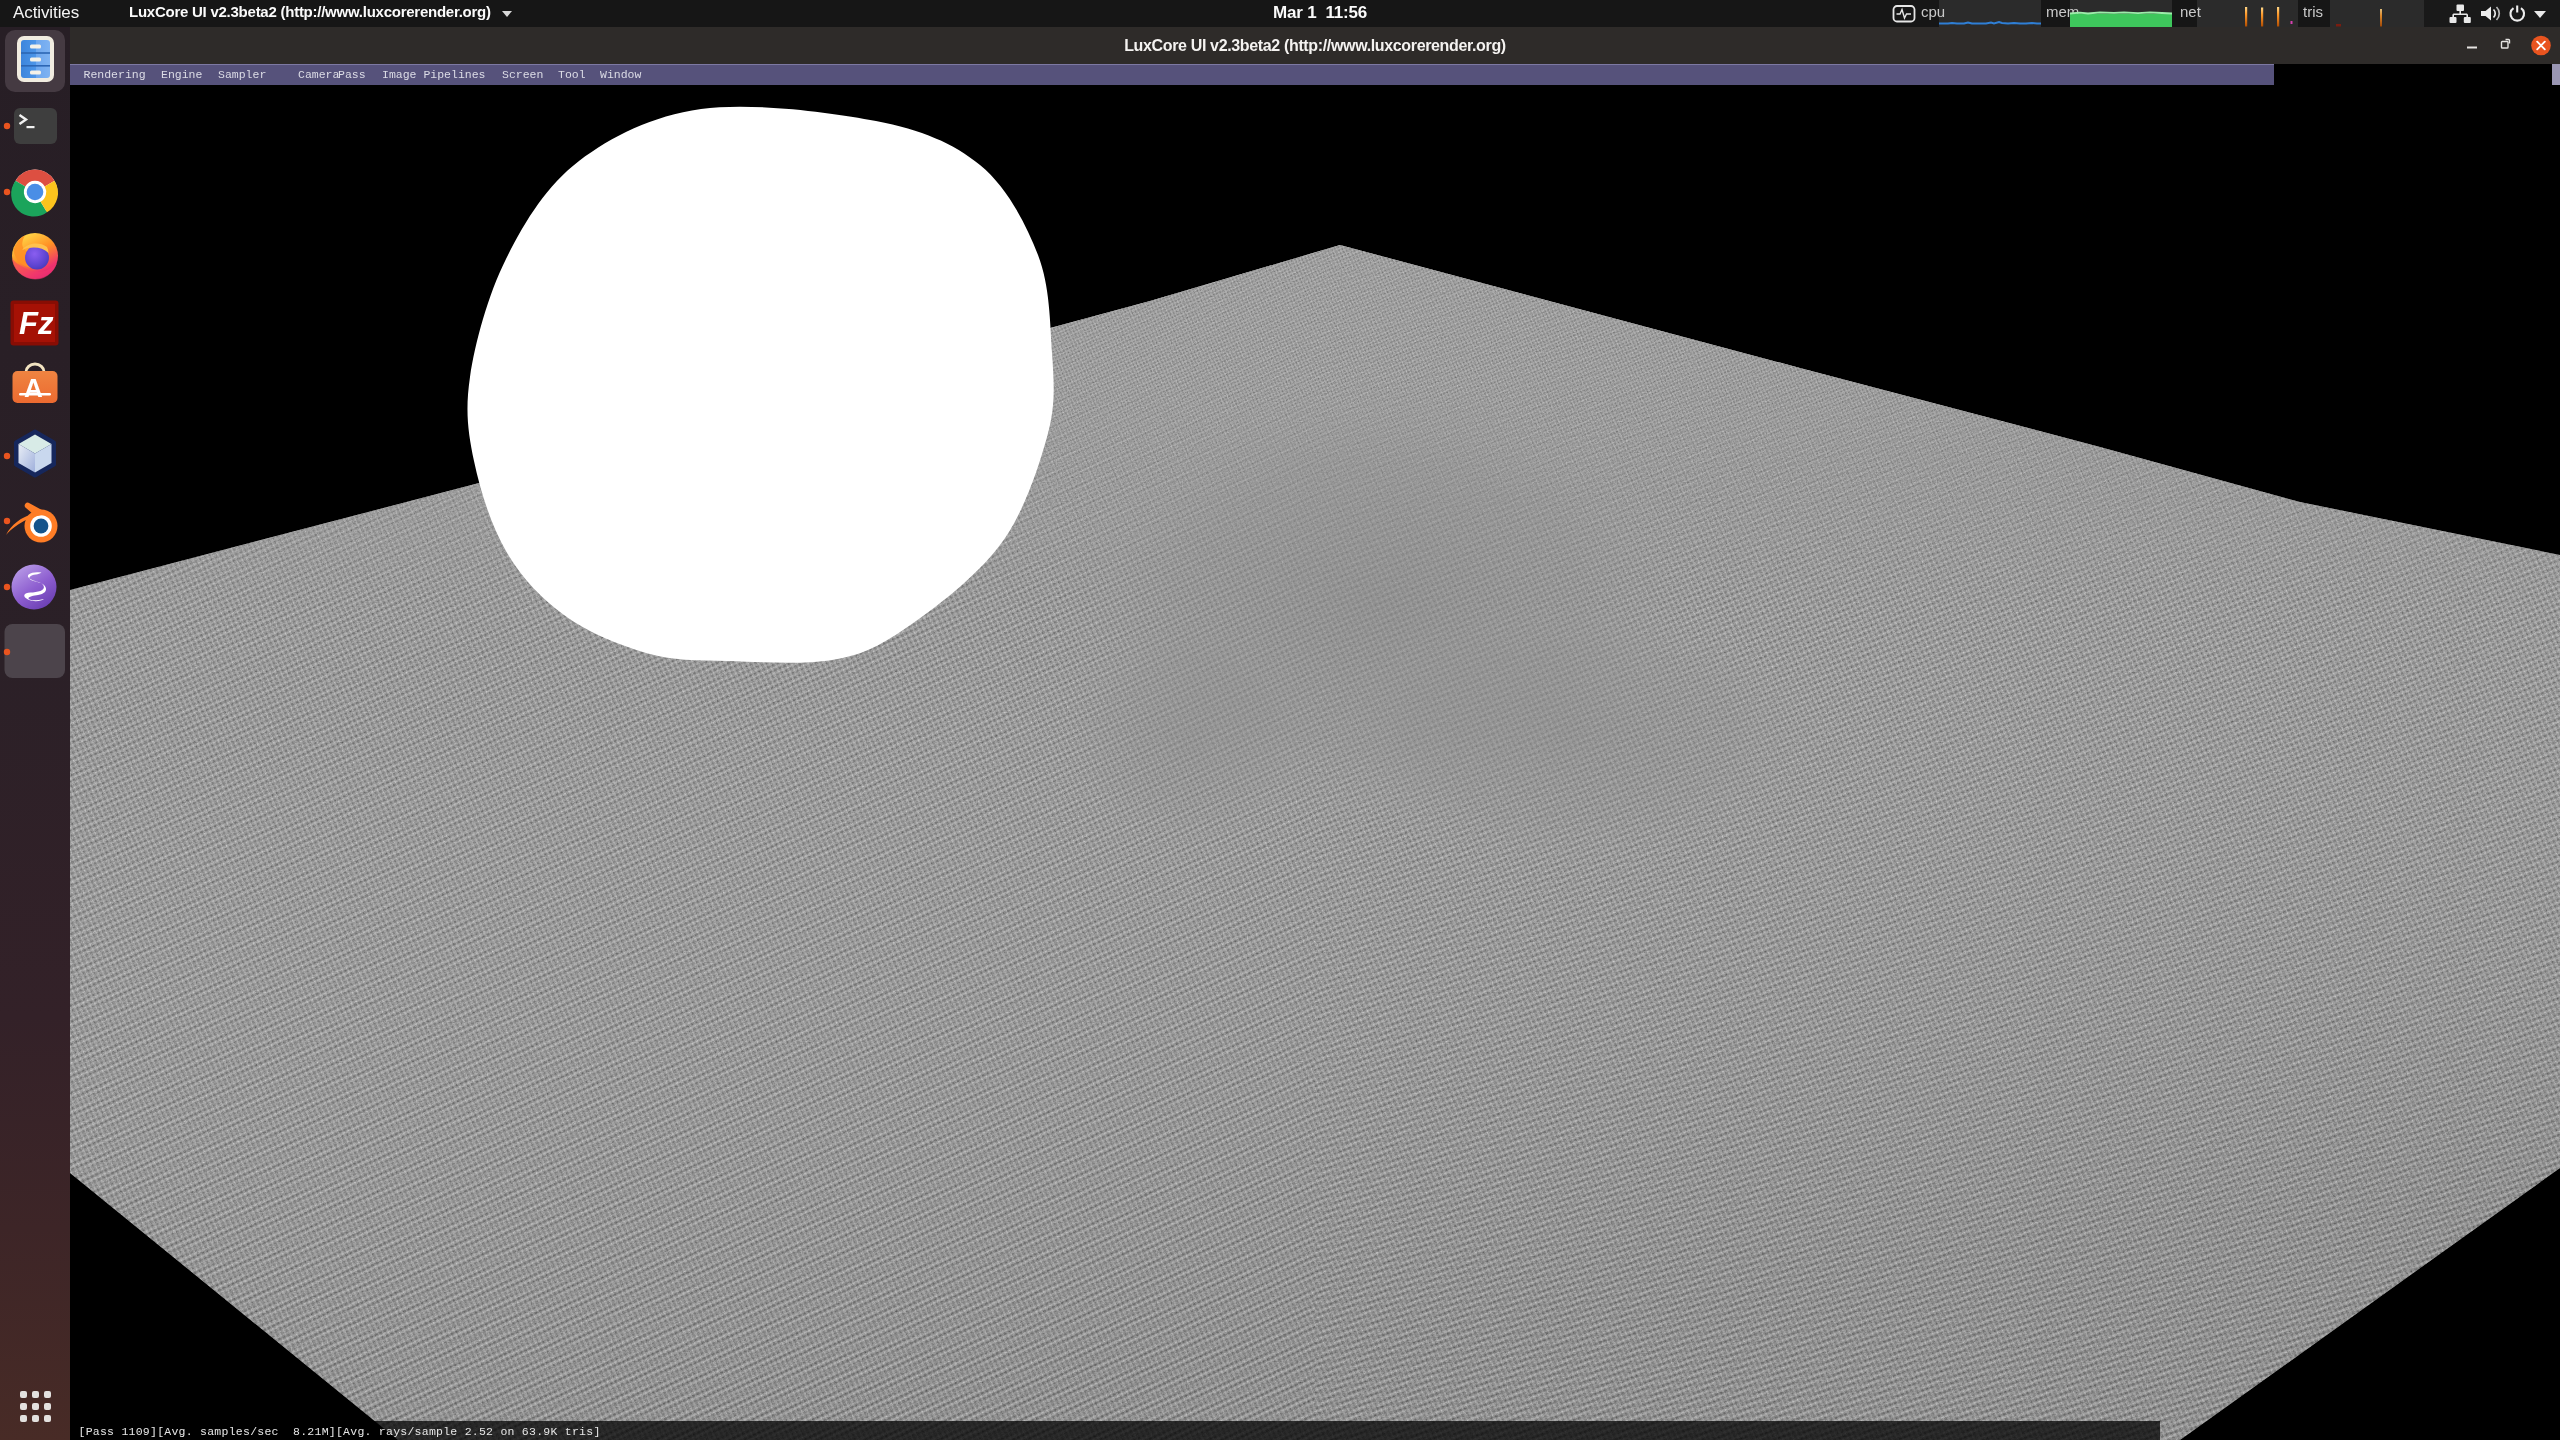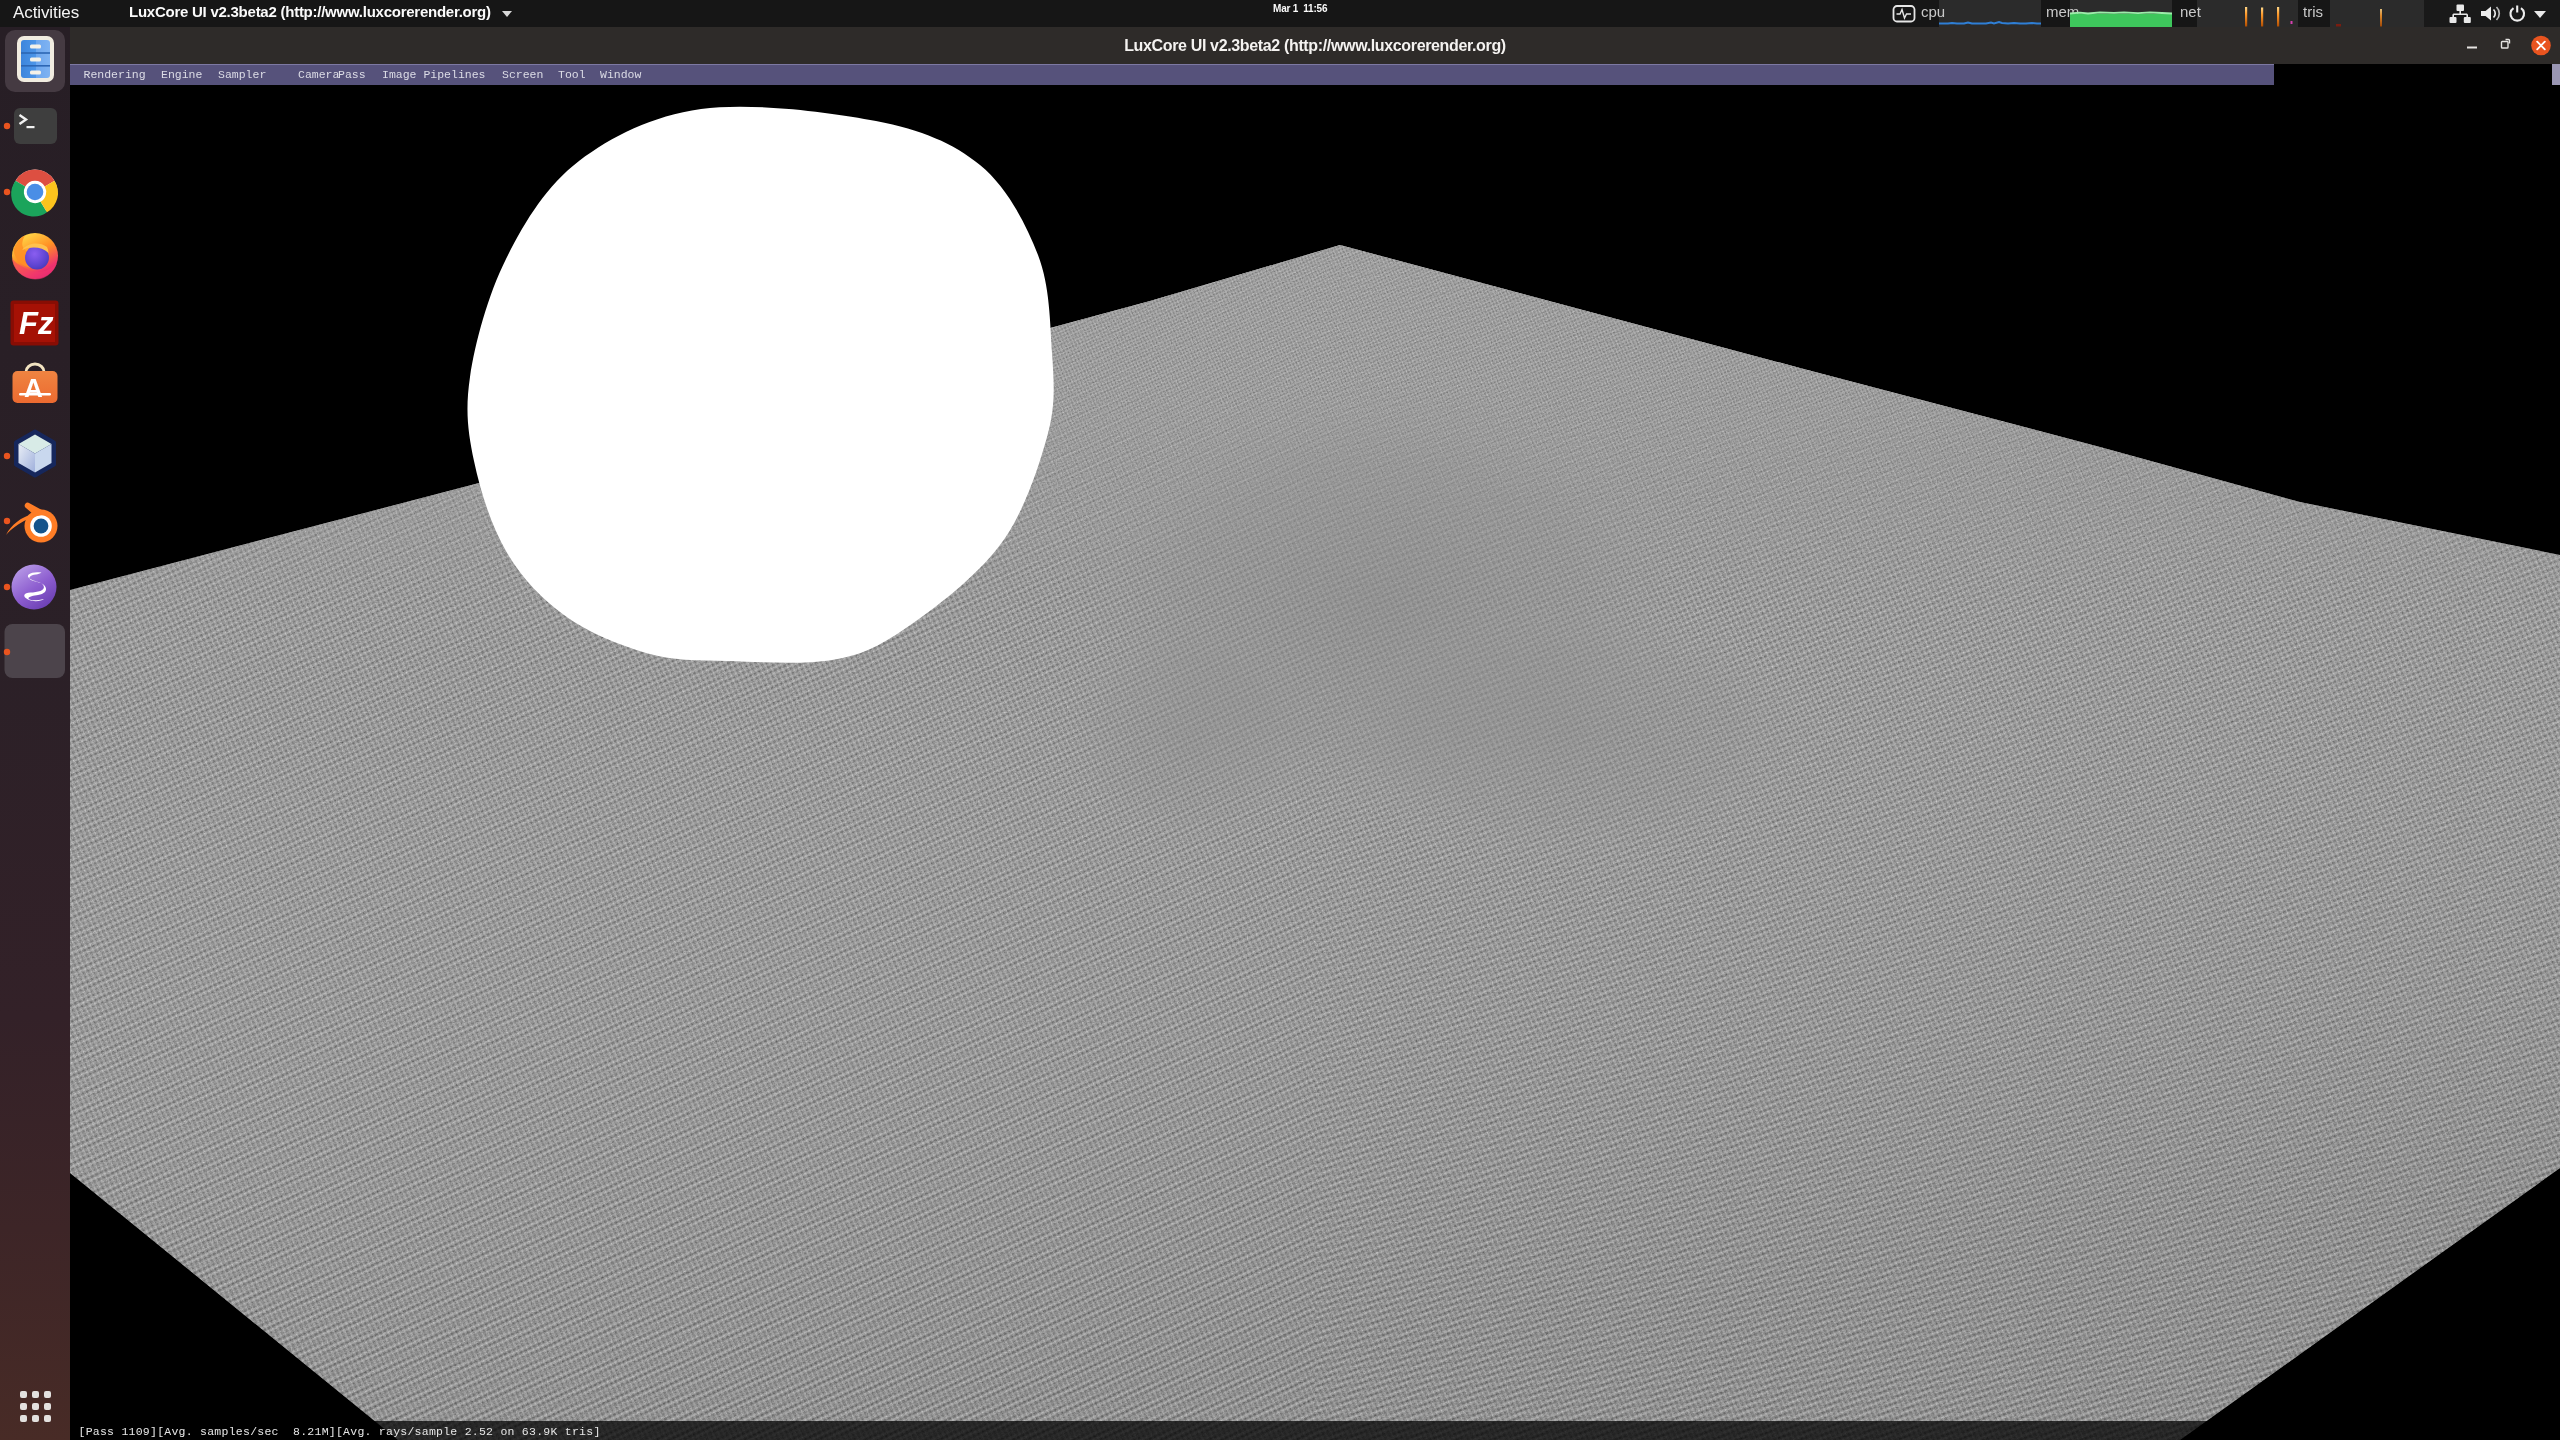--- a/index.html
+++ b/index.html
@@ -1,31 +1,31 @@
 <!DOCTYPE html>
 <html><head><meta charset="utf-8">
 <style>
   html,body{margin:0;padding:0;background:#000;}
   #root{-webkit-font-smoothing:antialiased;position:relative;width:2560px;height:1440px;overflow:hidden;background:#000;font-family:"Liberation Sans",sans-serif;}
   .abs{position:absolute;}
   #topbar{left:0;top:0;width:2560px;height:27px;background:#161616;color:#f2f2f2;}
   #activities{left:13px;top:3px;font-size:17px;color:#f5f5f5;letter-spacing:-0.1px;}
   #apptitle{left:129px;top:3px;font-size:15px;font-weight:bold;color:#fbfbfb;letter-spacing:-0.25px;}
   #appcaret{left:502px;top:11px;width:0;height:0;border-left:5.5px solid transparent;border-right:5.5px solid transparent;border-top:6.5px solid #d8d8d8;}
-  #clock{left:1273px;top:3px;font-size:10px;font-weight:bold;color:#fbfbfb;letter-spacing:-0.2px;}
+  #clock{left:1273px;top:3px;font-size:17px;font-weight:bold;color:#fbfbfb;letter-spacing:-0.2px;}
   .traypanel{top:0px;height:27px;background:#2b2b2b;}
   .traylabel{top:3px;font-size:15px;color:#c9c9c9;}
   #trayright{left:2424px;top:0;width:136px;height:27px;background:#191919;}
   #dock{left:0;top:27px;width:70px;height:1413px;background:linear-gradient(180deg,#271e25 0%,#2b2027 45%,#332128 70%,#3d2527 85%,#482b26 100%);}
   #filestile{left:5px;top:30px;width:60px;height:62px;background:#453a42;border-radius:10px;}
   #titlebar{left:70px;top:27px;width:2490px;height:37px;background:#2e2b29;}
   #wintitle{left:0;top:10px;width:2490px;text-align:center;font-size:16px;font-weight:bold;color:#f4f2f0;letter-spacing:-0.35px;}
   #menubar{left:70px;top:64px;width:2204px;height:21px;background:#56527b;box-shadow:inset 0 1px 0 #7d79a2;font-family:"Liberation Mono",monospace;font-size:11.5px;color:#dcdce6;}
   #menubar span{position:absolute;top:4px;}
-  #statusbar{left:70px;top:1421px;width:2490px;height:19px;background:rgba(0,0,0,0.73);color:#e6e6e6;font-family:"Liberation Mono",monospace;font-size:11.5px;letter-spacing:0.25px;}
+  #statusbar{left:70px;top:1421px;width:2090px;height:19px;background:rgba(0,0,0,0.73);color:#e6e6e6;font-family:"Liberation Mono",monospace;font-size:11.5px;letter-spacing:0.25px;}
   #statusbar div{position:absolute;left:8.5px;top:3.5px;white-space:pre;}
 </style></head>
 <body>
 <div id="root">
 
   <svg class="abs" id="scene" style="left:70px;top:85px" width="2490" height="1355" viewBox="0 0 2490 1355">
     <defs>
       <filter id="nzD" x="0%" y="0%" width="100%" height="100%">
         <feTurbulence type="fractalNoise" baseFrequency="0.8" numOctaves="2" seed="11"></feTurbulence>
         <feColorMatrix type="matrix" values="0 0 0 0 0  0 0 0 0 0  0 0 0 0 0  0 0 0 0.9 0"></feColorMatrix>

